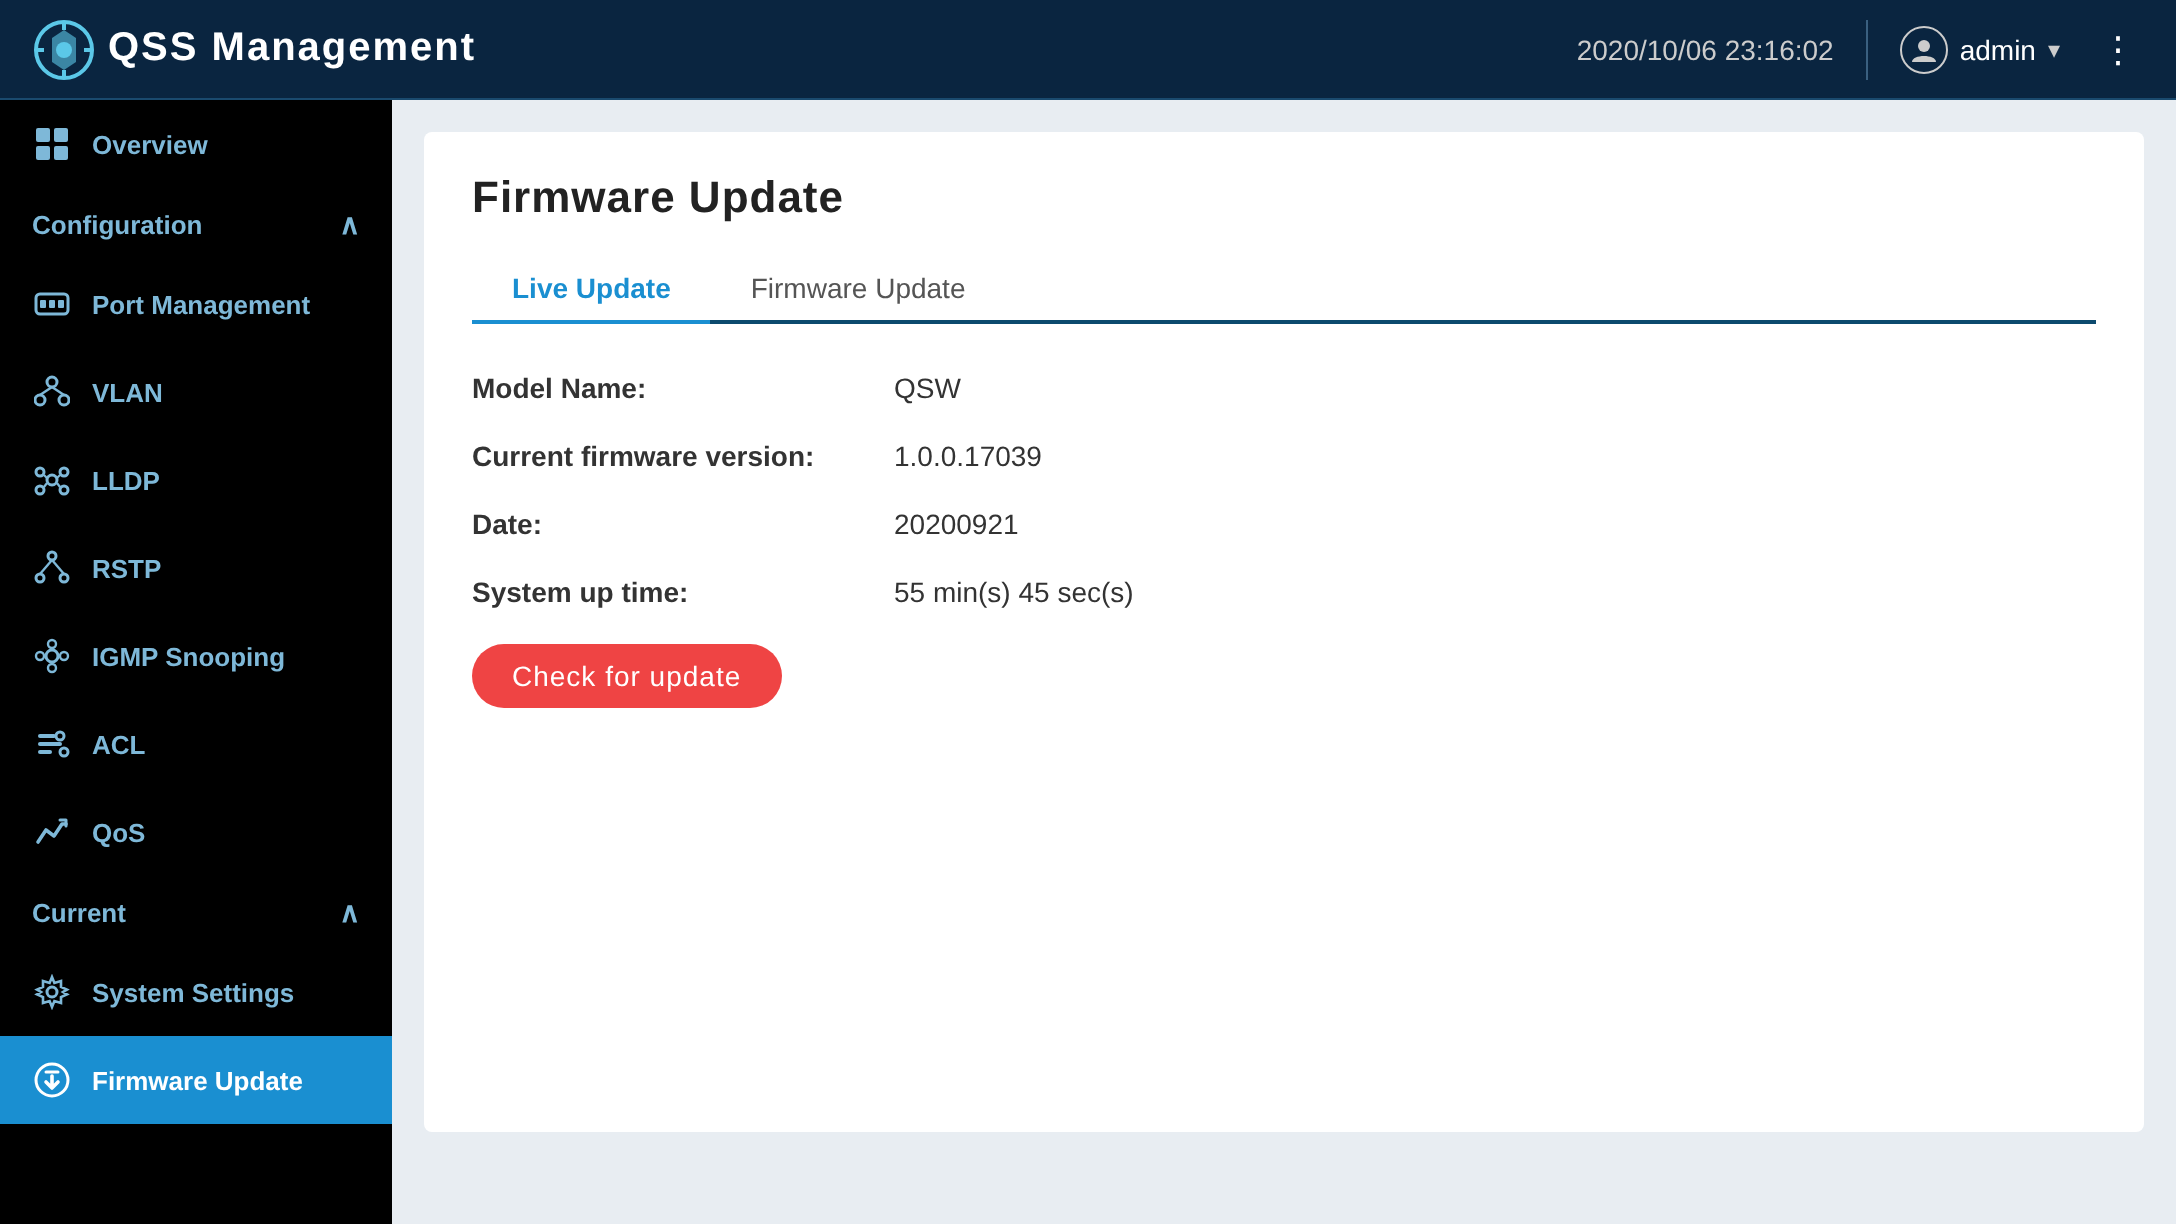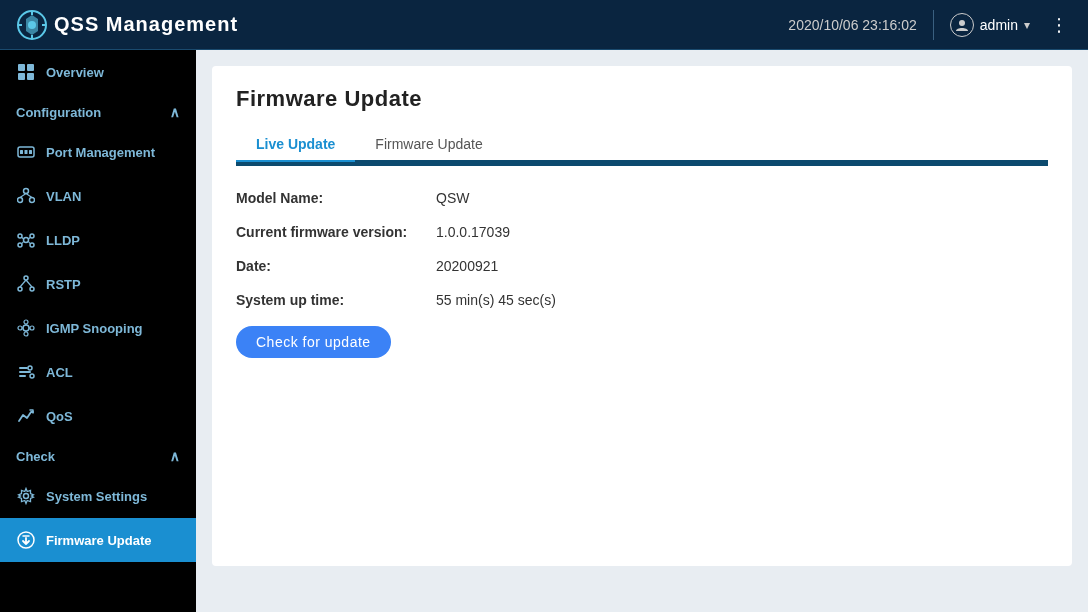--- a/index.html
+++ b/index.html
@@ -146,21 +146,21 @@
       font-size: 22px;
       font-weight: bold;
       color: #222;
       margin-bottom: 16px;
       letter-spacing: 0.5px;
     }
 
     
     .tabs {
       display: flex;
-      border-bottom: 6px solid #0c4a6e;
+      border-bottom: 2px solid #0c4a6e;
       margin-bottom: 24px;
       align-items: center;
     }
     .tab {
       padding: 8px 20px;
       cursor: pointer;
       font-size: 14px;
       color: #555;
       border-bottom: 2px solid transparent;
       margin-bottom: -2px;
@@ -170,33 +170,34 @@
       border-bottom: 2px solid #1a8fd1;
       font-weight: bold;
     }
 
     
     .info-row {
       display: flex;
       align-items: center;
       margin-bottom: 18px;
       font-size: 14px;
+      gap: 11px;
     }
     .info-label {
       color: #333;
       font-weight: bold;
       min-width: 200px;
     }
     .info-value {
       color: #333;
     }
 
     
     .check-btn {
-      background: #3b82f6;
+      background: #ef4444;
       color: white;
       border: none;
       border-radius: 20px;
       padding: 8px 20px;
       font-size: 14px;
       cursor: pointer;
       letter-spacing: 0.5px;
     }
 
     
@@ -346,21 +347,21 @@
       <div class="sidebar-icon">
         <svg width="18" height="18" viewBox="0 0 18 18" fill="#7eb8d8">
             <polyline points="2,14 6,8 10,11 14,5 16,5" fill="none" stroke="#7eb8d8" stroke-width="1.8" stroke-linecap="round" stroke-linejoin="round"></polyline>
             <polyline points="13,3 16,3 16,6" fill="none" stroke="#7eb8d8" stroke-width="1.5" stroke-linecap="round" stroke-linejoin="round"></polyline>
           </svg>
       </div>
       <span>QoS</span>
     </div>
 
     <div class="sidebar-section">
-      <span>Check</span>
+      <span>Current</span>
       <span style="font-size:14px;">∧</span>
     </div>
 
     <div class="sidebar-item">
       <div class="sidebar-icon">
         <svg width="18" height="18" viewBox="0 0 18 18" fill="#7eb8d8">
             <circle cx="9" cy="9" r="2.5" fill="none" stroke="#7eb8d8" stroke-width="1.5"></circle>
             <path d="M9 1.5 L10.2 4.5 L13.5 3.5 L13.5 6.5 L16.5 7.8 L14.5 9 L16.5 10.2 L13.5 11.5 L13.5 14.5 L10.2 13.5 L9 16.5 L7.8 13.5 L4.5 14.5 L4.5 11.5 L1.5 10.2 L3.5 9 L1.5 7.8 L4.5 6.5 L4.5 3.5 L7.8 4.5 Z" fill="none" stroke="#7eb8d8" stroke-width="1.3"></path>
           </svg>
       </div>

